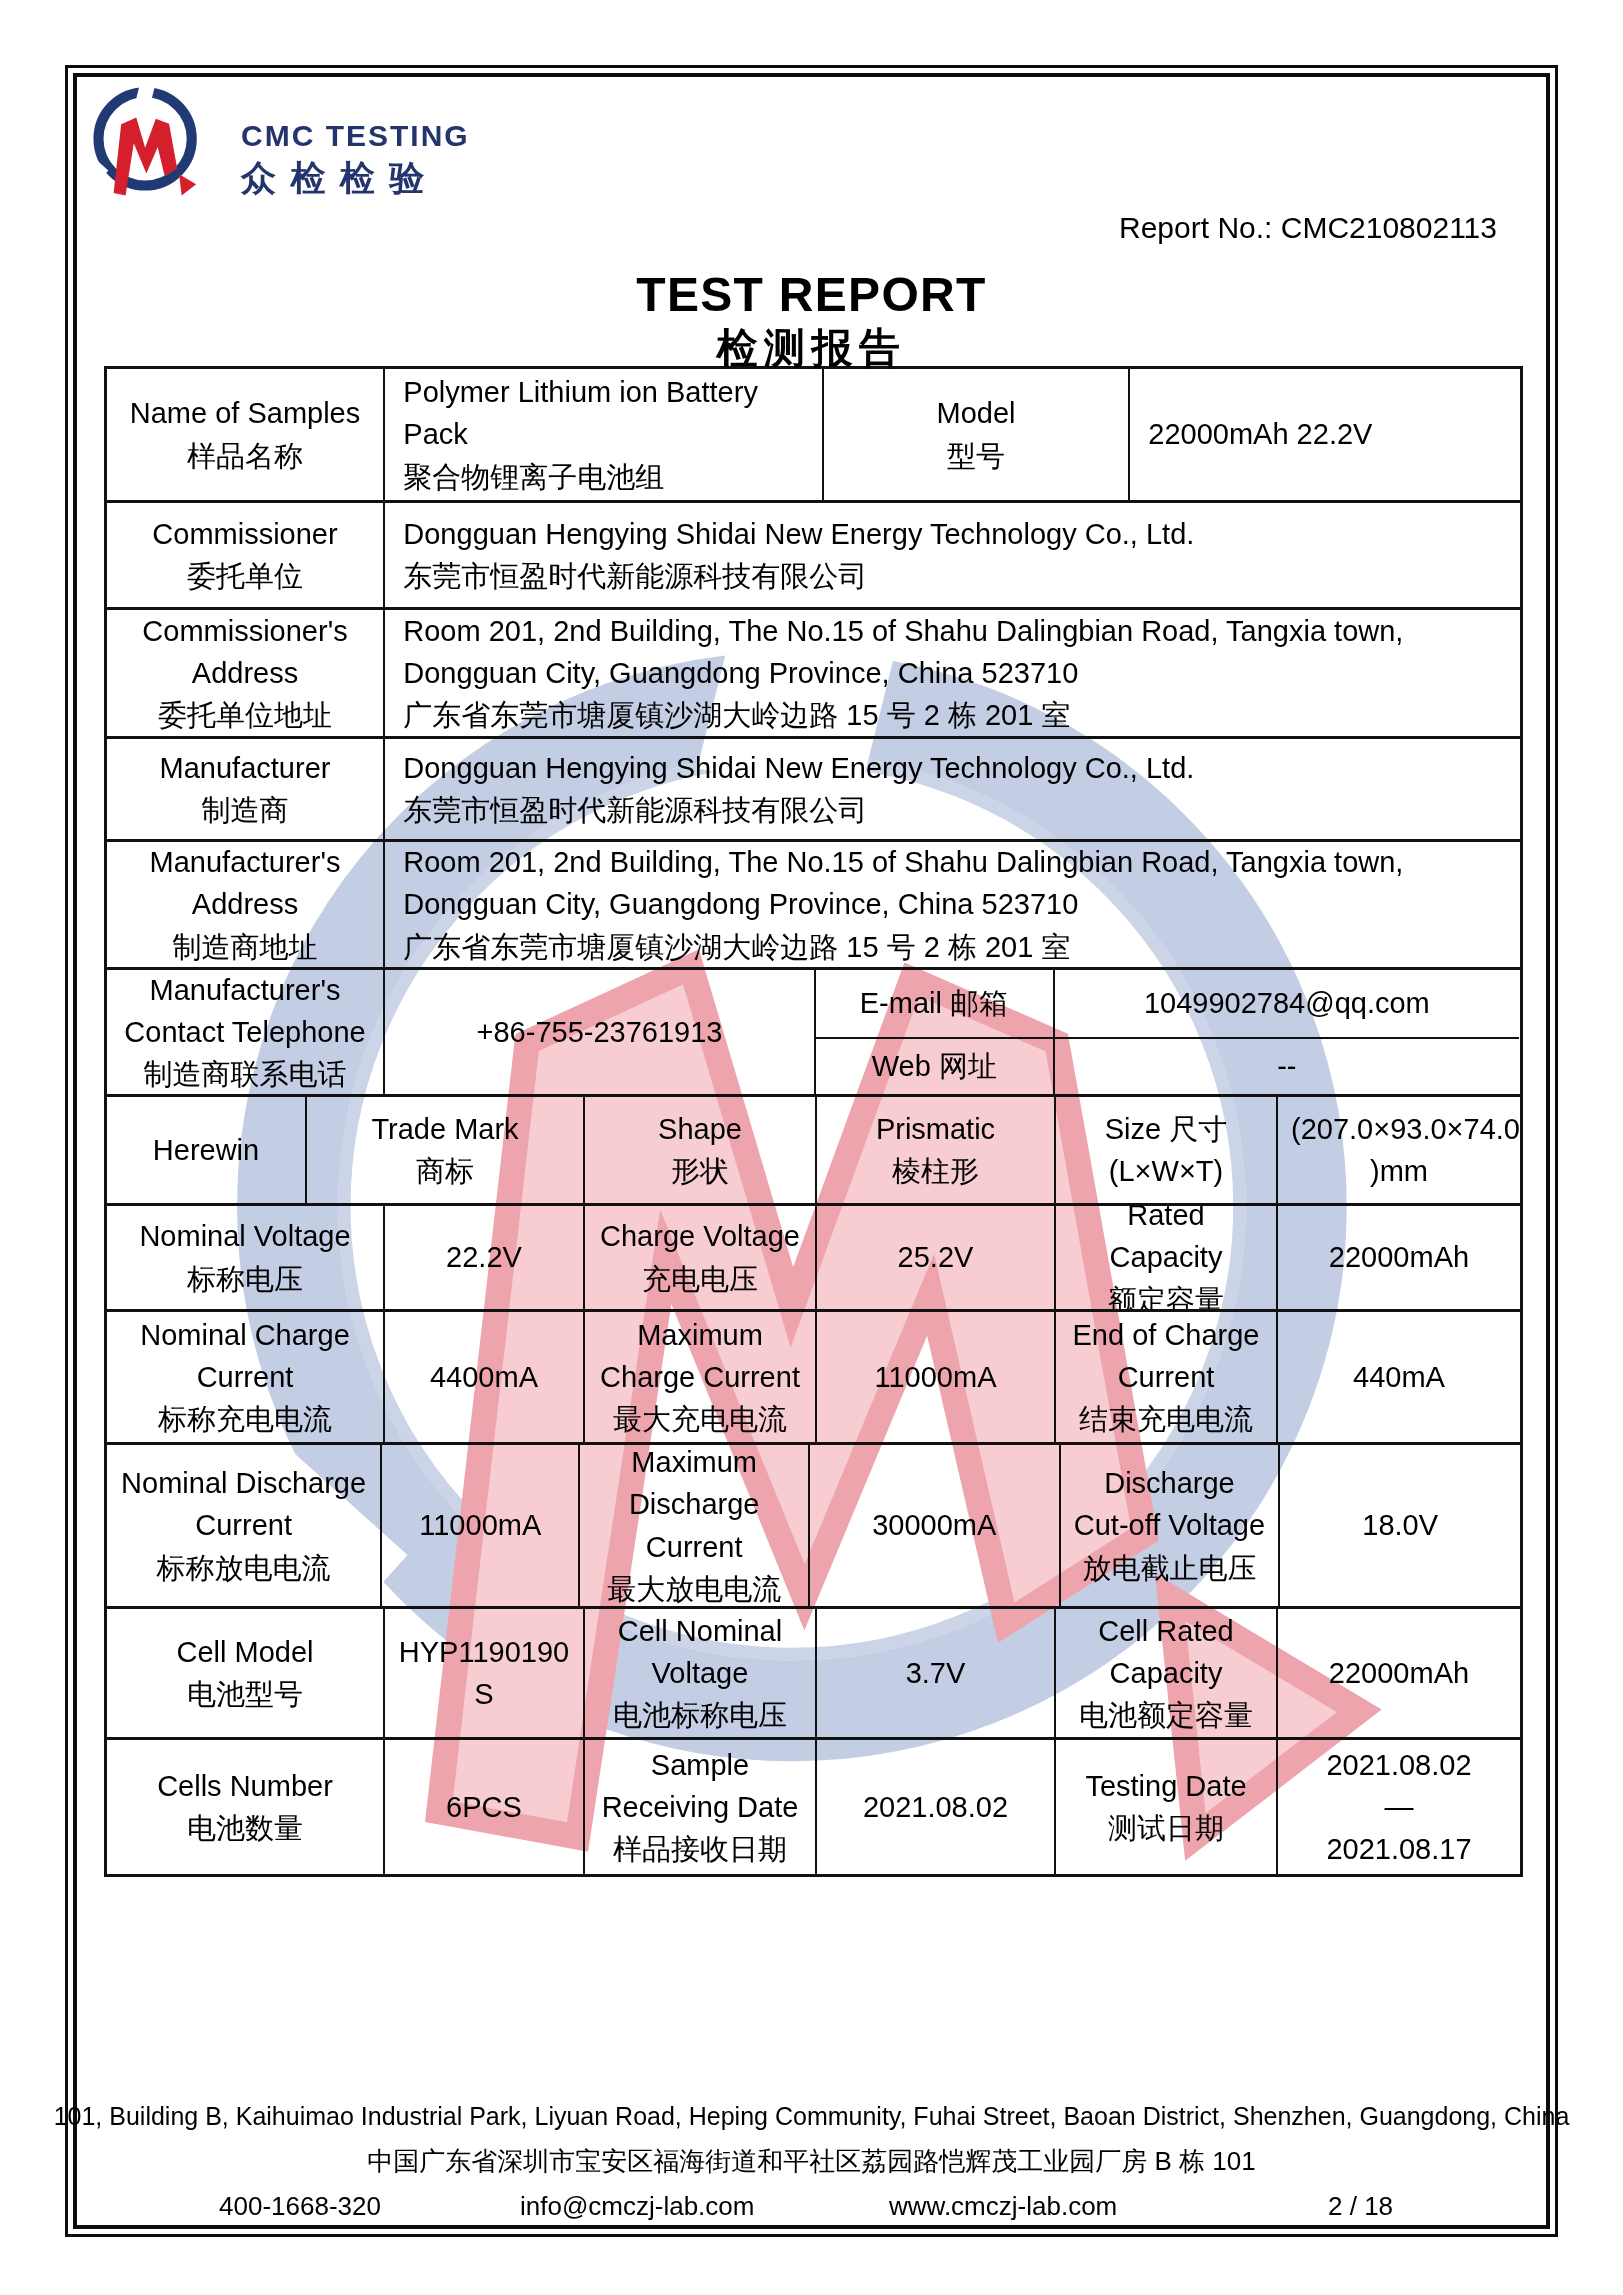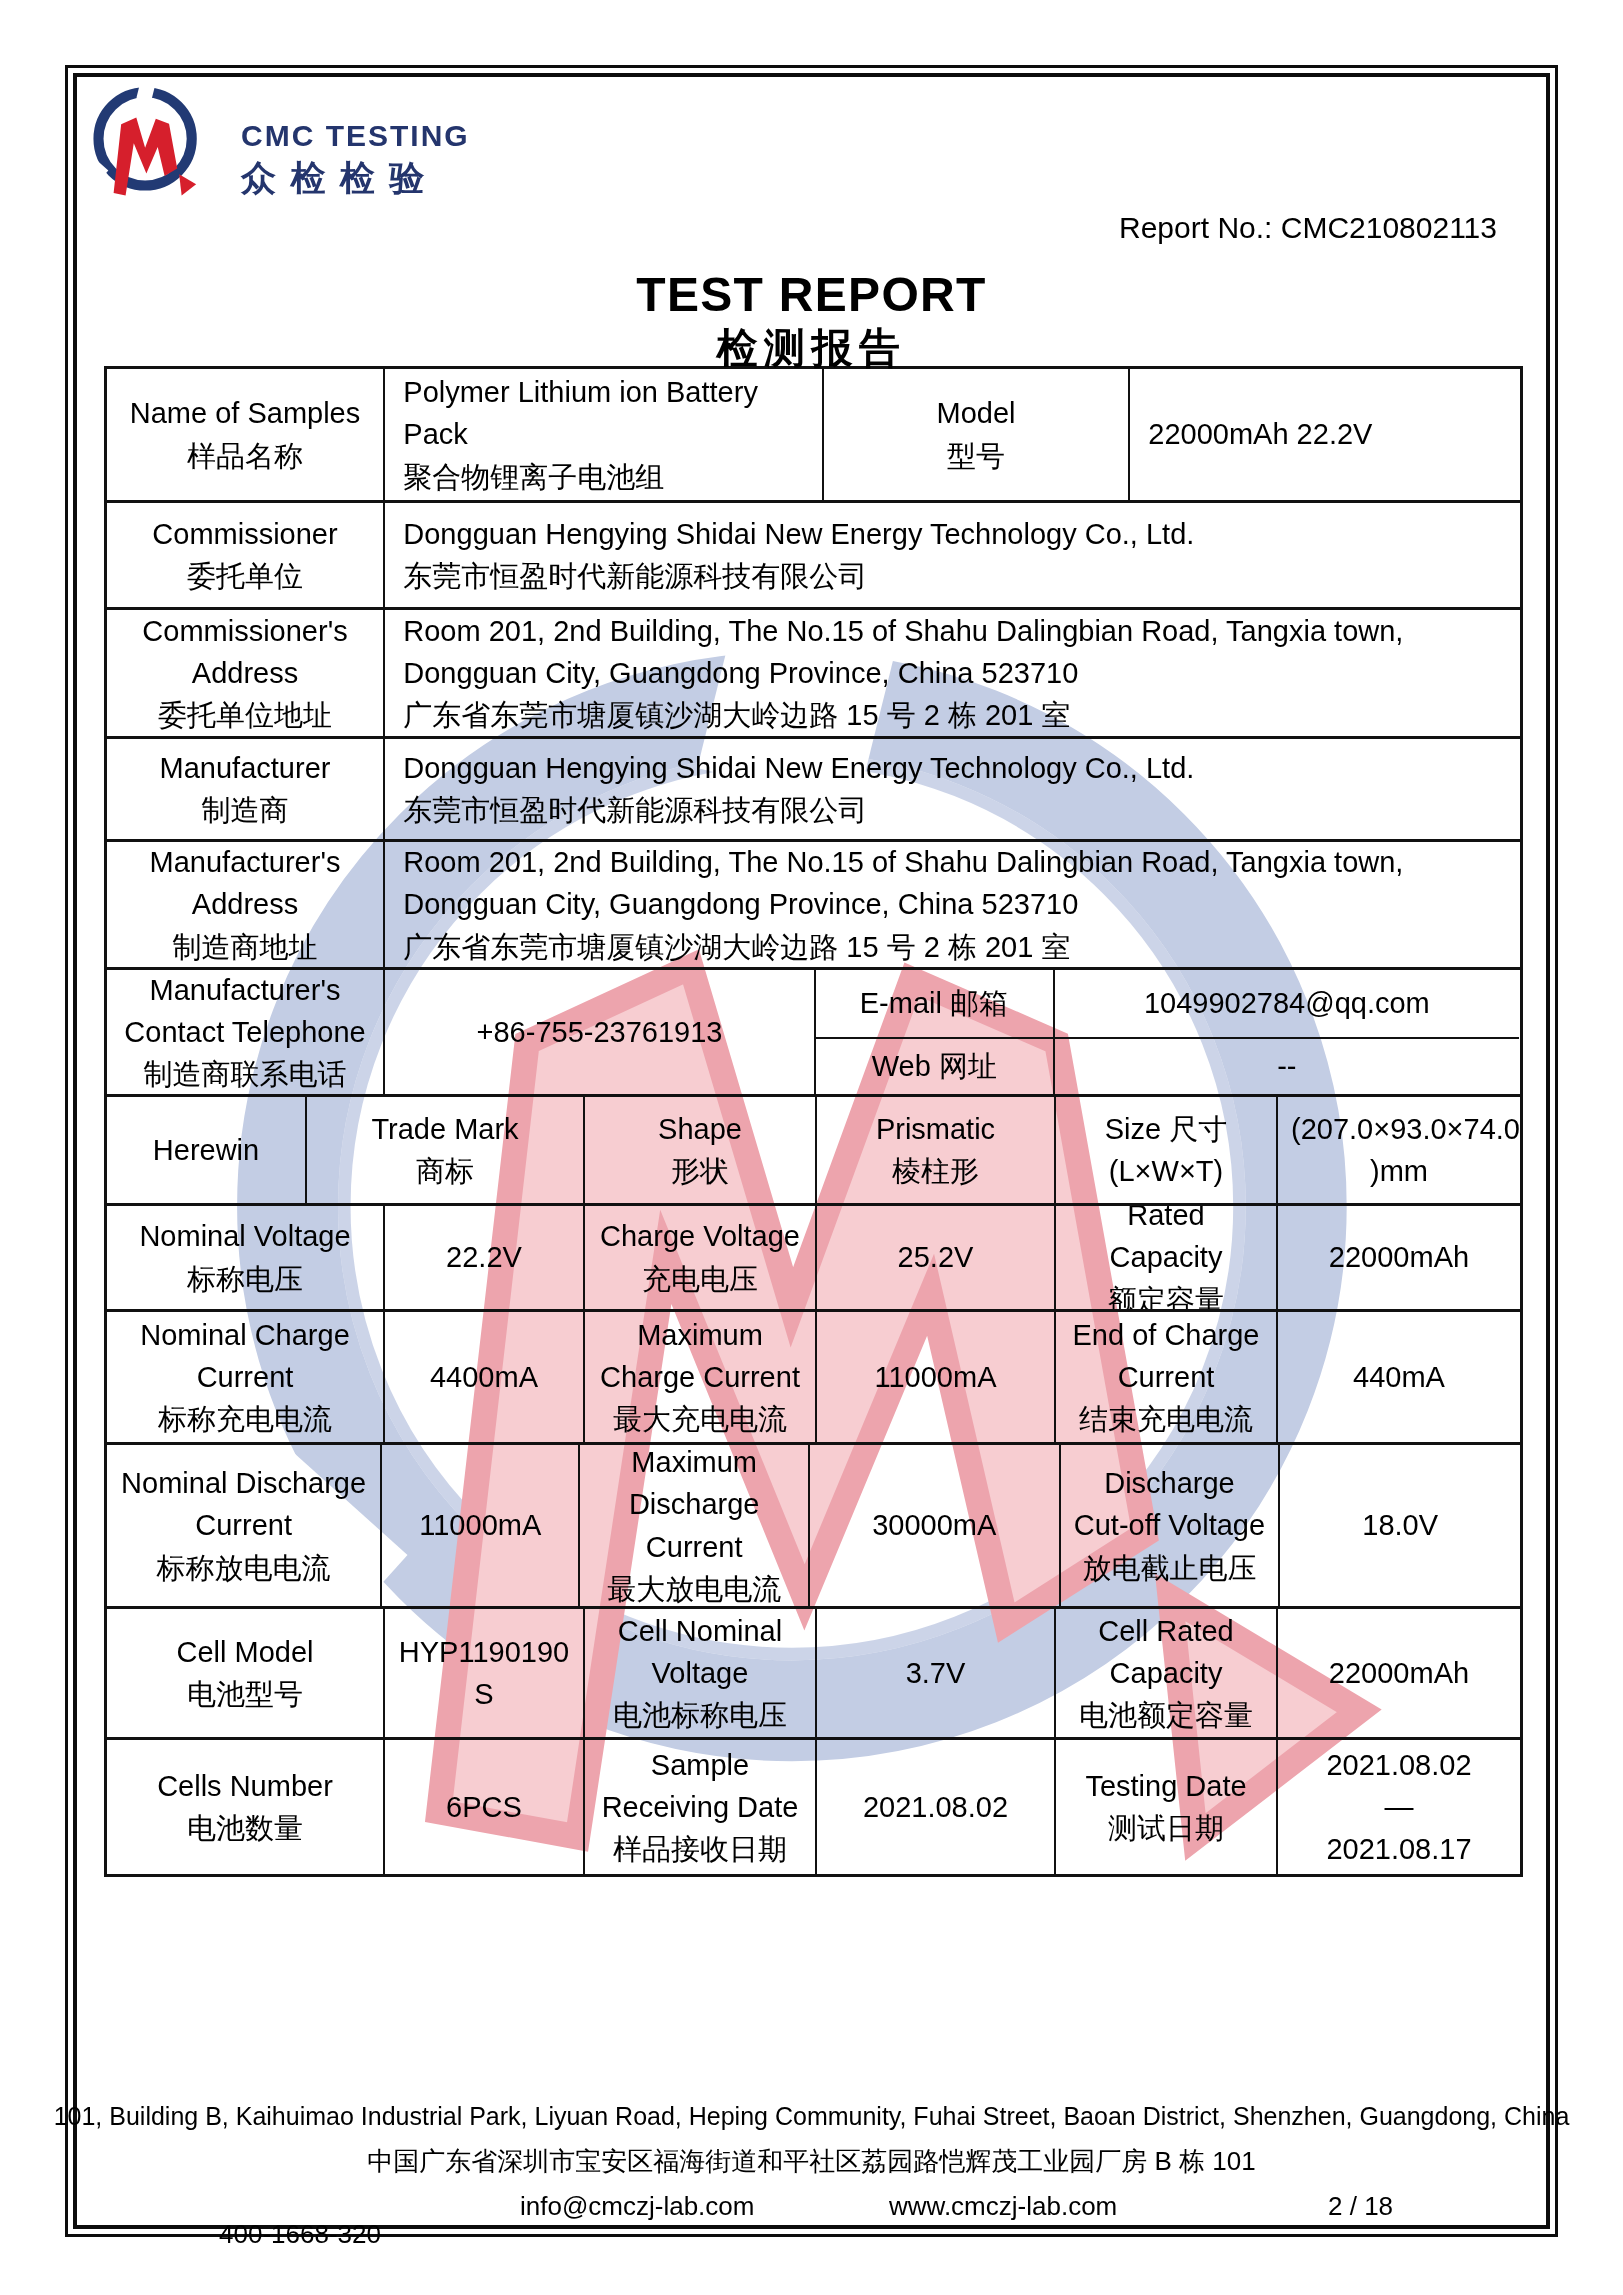--- a/index.html
+++ b/index.html
@@ -36,21 +36,21 @@
   .t-cell.left{align-items:flex-start;text-align:left;padding-left:18.3px;}
   .t-sub{box-sizing:border-box;display:flex;flex-direction:column;}
   .t-subrow{display:flex;border-bottom:2.6px solid #111;box-sizing:border-box;flex:1;}
   .t-sub .t-subrow:last-child{border-bottom:none;}
   .t-subrow .t-cell{height:100%;}
   .line{width:100%;}
   
   .footer-line1{position:absolute;left:0;top:2102px;width:100%;text-align:center;font-size:25px;z-index:3;}
   .footer-line2{position:absolute;left:0;top:2144px;width:100%;text-align:center;font-size:26px;z-index:3;}
   .footer-item{position:absolute;top:2191px;font-size:26px;z-index:3;}
-  .f-phone{left:219px;margin-top:28px;} .f-email{left:520px;} .f-web{left:889px;} .f-page{left:1328px;}
+  .f-phone{left:219px;} .f-email{left:520px;} .f-web{left:889px;} .f-page{left:1328px;}
 </style>
 </head>
 <body>
 
 <div class="frame-outer">
   <div class="frame-inner"></div>
 </div>
 
 <svg class="watermark" viewBox="0 0 220 220" aria-hidden="true">
   <circle cx="108" cy="100" r="80" fill="none" stroke="#c3cde4" stroke-width="16"></circle>

